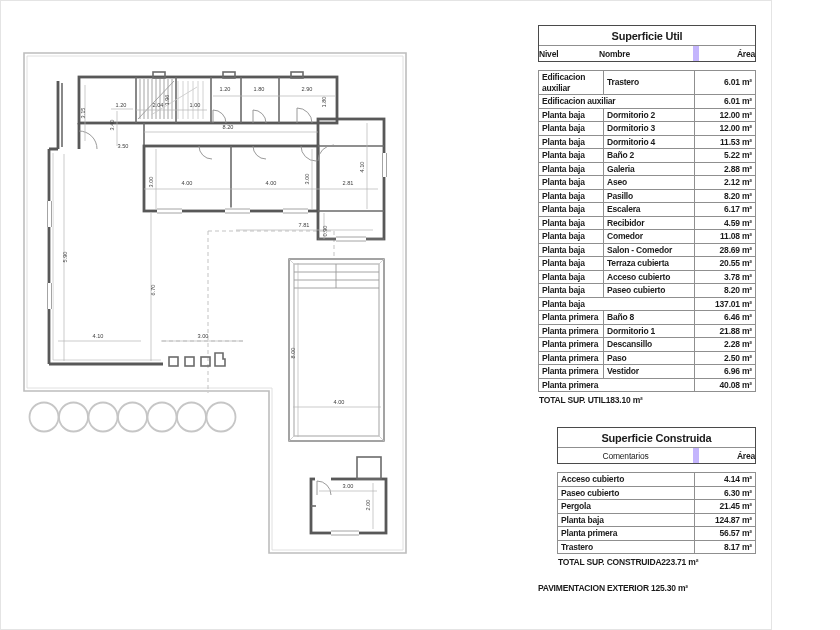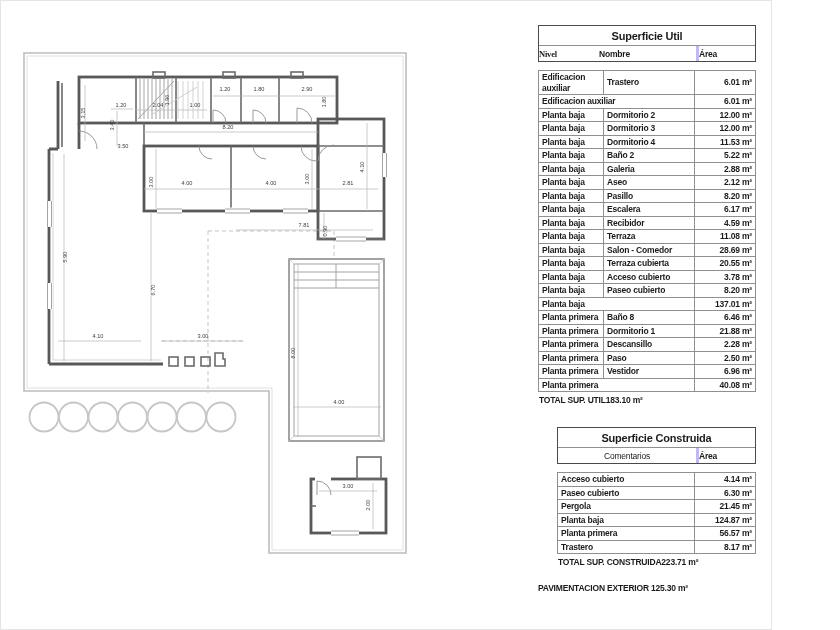--- a/index.html
+++ b/index.html
@@ -20,24 +20,24 @@
   .tree{stroke:#c6c6c6;stroke-width:1.8;fill:none;}
   .dim{font:5.6px "Liberation Sans",sans-serif;fill:#3f3f3f;text-anchor:middle;}
   .winfill{fill:#fff;stroke:none;}
   
   .tables{position:absolute;left:537px;top:24px;width:218px;color:#1b1b1b;
           font-weight:bold;letter-spacing:-.2px;}
   .tbl-head{border:1.5px solid #4a4a4a;background:#fff;}
   .tbl-title{text-align:center;font-size:11px;padding:4px 0 3px;border-bottom:1px solid #8f8f8f;}
   .tbl-cols{display:flex;font-size:8.5px;align-items:stretch;}
   .tbl-cols span{padding:3px 0 2px;}
-  .c1{width:60px;padding-left:4px;font-family:Liberation Serif, serif;}
+  .c1{width:60px;padding-left:4px;}
   .c2{flex:1;padding-left:4px;}
   .c2.center{text-align:center;padding-left:0;font-weight:normal;}
-  .c-area{width:56px;text-align:left;border-left:3px solid #c4b5fd;}
+  .c-area{width:56px;text-align:right;border-left:6px solid #c4b5fd;}
   table.tbl-body{border-collapse:collapse;width:100%;margin-top:8px;font-size:8.5px;
                  border:1.5px solid #4a4a4a;}
   table.tbl-body td{border:1px solid #8f8f8f;padding:1px 3px;line-height:10.5px;font-weight:bold;}
   td.ar{width:54px;text-align:right;padding-right:6px;white-space:nowrap;}
   td.lvl{width:58px;}
   .tbl-total{display:flex;font-size:8.5px;padding:3px 6px 0 1px;}
   .tbl2{margin-top:22px;margin-left:19px;}
   .foot-note{margin-top:16px;font-size:8.5px;}
 </style>
 </head>
@@ -252,21 +252,21 @@
               <td class="nm">Escalera</td>
               <td class="ar">6.17 m²</td>
             </tr>
             <tr>
               <td class="lvl">Planta baja</td>
               <td class="nm">Recibidor</td>
               <td class="ar">4.59 m²</td>
             </tr>
             <tr>
               <td class="lvl">Planta baja</td>
-              <td class="nm">Terraza</td>
+              <td class="nm">Comedor</td>
               <td class="ar">11.08 m²</td>
             </tr>
             <tr>
               <td class="lvl">Planta baja</td>
               <td class="nm">Salon - Comedor</td>
               <td class="ar">28.69 m²</td>
             </tr>
             <tr>
               <td class="lvl">Planta baja</td>
               <td class="nm">Terraza cubierta</td>

